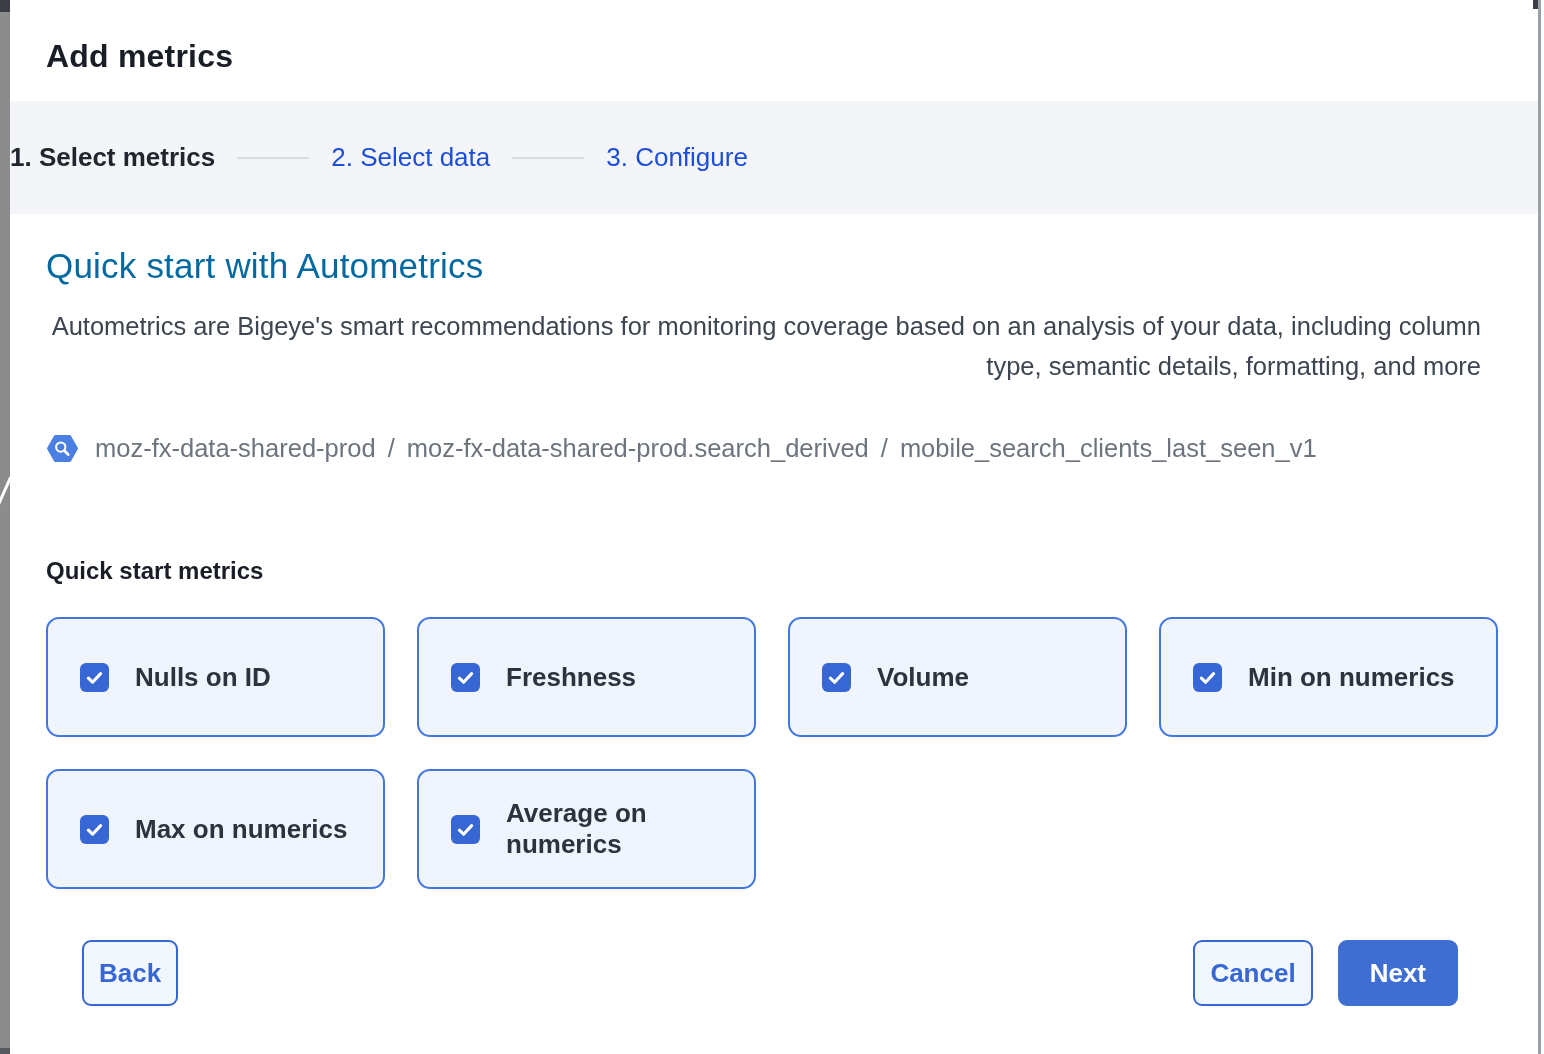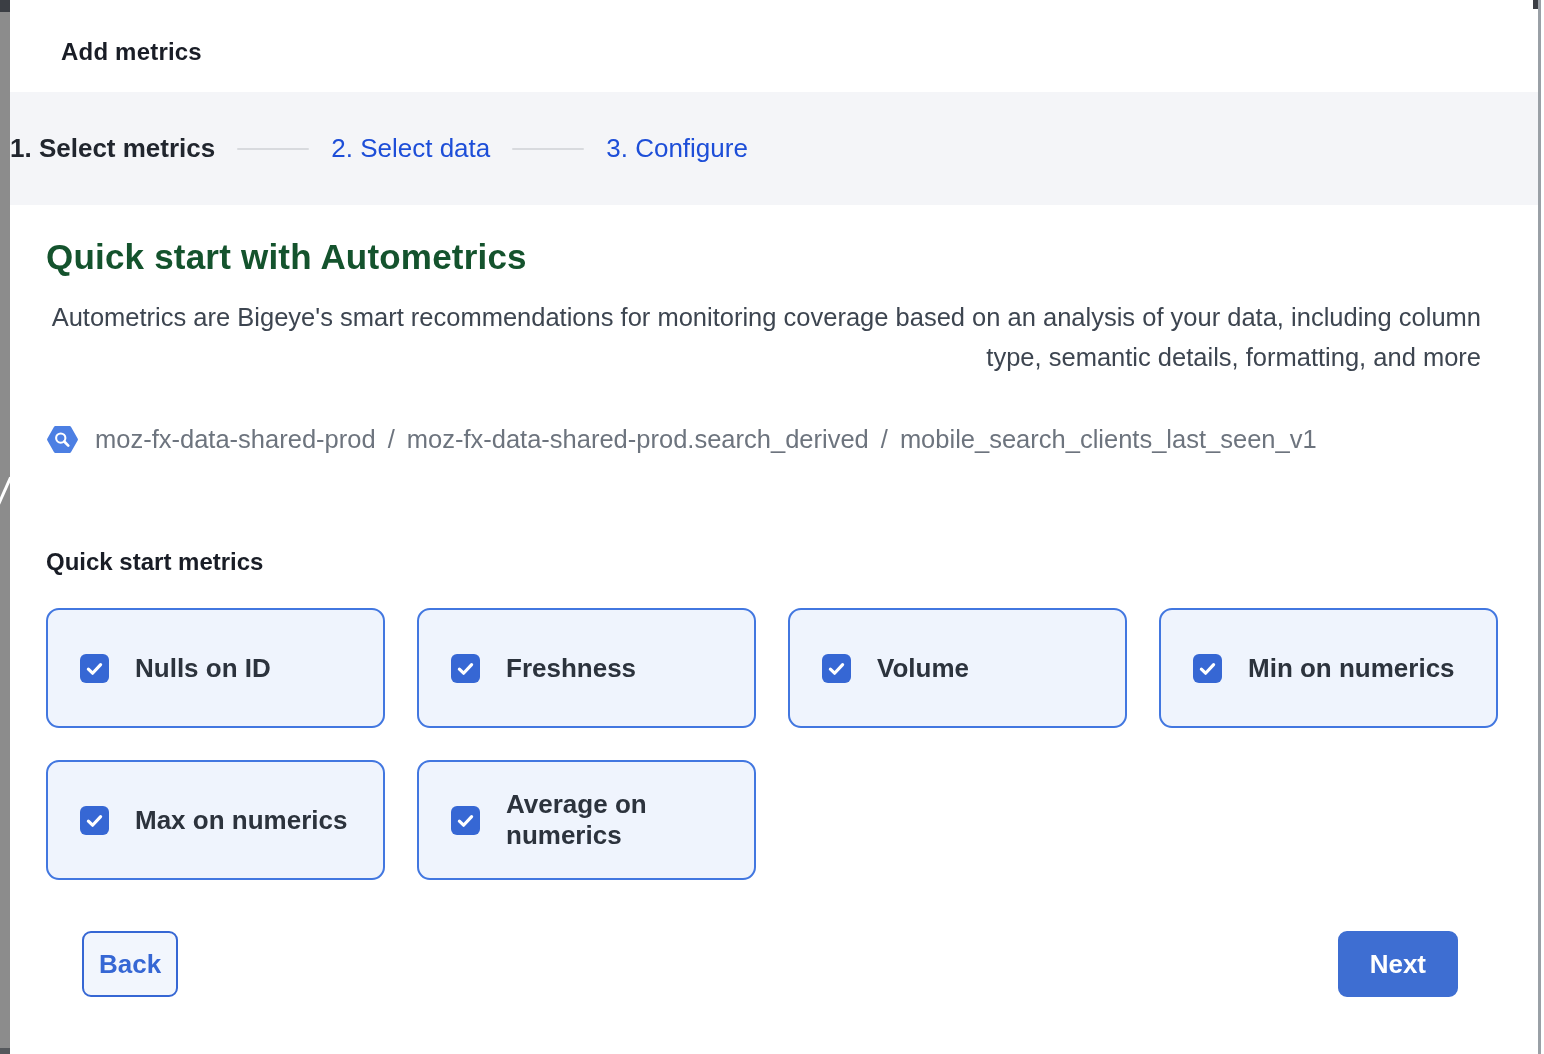--- a/index.html
+++ b/index.html
@@ -14,29 +14,29 @@
   
   .bg-left-strip { position: absolute; left: 0; top: 0; width: 10px; height: 1054px; background: #8c8c8c; z-index: 0; }
   .bg-left-strip .dark-top { position: absolute; top: 0; left: 0; width: 10px; height: 12px; background: #3b3e44; }
   .bg-left-strip .slash-mark { position: absolute; top: 476px; left: 3px; width: 3px; height: 30px; background: #ffffff; transform: rotate(24deg); }
   .bg-left-strip .dark-bottom { position: absolute; bottom: 0; left: 0; width: 10px; height: 6px; background: #55585c; }
 
   .modal { position: absolute; left: 10px; top: 0; width: 1531px; height: 1054px; background: #ffffff; border-right: 3px solid #9aa0a6; z-index: 1; }
   .corner-dark-right { position: absolute; right: 0; top: 0; width: 5px; height: 9px; background: #3b3e44; z-index: 2; }
 
   .modal-header { padding: 38px 36px 26px 36px; }
-  .modal-title { font-size: 24px; font-weight: bold; color: #191d26; letter-spacing: 0.2px; margin-left: 15px; }
+  .modal-title { font-size: 32px; font-weight: bold; color: #191d26; letter-spacing: 0.2px; }
 
   .stepper { height: 113px; background: #f4f5f8; display: flex; align-items: center; justify-content: flex-start; gap: 22px; }
   .step { font-size: 26px; color: #1d4ed8; }
   .step.active { font-weight: bold; color: #21262e; }
   .step-connector { width: 72px; height: 2px; background: #d8dade; border-radius: 1px; }
 
   .content { padding: 0 40px 0 36px; }
-  .quickstart-heading { margin-top: 32px; font-size: 35px; font-weight: bold; color: #14532d; letter-spacing: 0.2px; }
+  .quickstart-heading { margin-top: 32px; font-size: 35px; font-weight: normal; color: #0369a1; letter-spacing: 0.2px; }
   .quickstart-desc { margin-top: 20px; font-size: 25.5px; line-height: 40px; color: #3d4550; max-width: 1435px; text-align: right; }
 
   .breadcrumb { margin-top: 46px; display: flex; align-items: center; font-size: 25.5px; color: #6d747e; }
   .bq-icon { width: 33px; height: 33px; margin-right: 16px; flex: 0 0 auto; }
   .crumb { white-space: nowrap; }
   .crumb-sep { margin: 0 12px; }
 
   .metrics-heading { margin-top: 92px; font-size: 24px; font-weight: bold; color: #191d26; }
 
   .metrics-grid { margin-top: 32px; display: grid; grid-template-columns: repeat(4, 1fr); column-gap: 32px; row-gap: 32px; }
@@ -149,16 +149,17 @@
           </svg>
         </span>
         <span class="metric-label">Average on numerics</span>
       </div>
 
     </div>
 
     <div class="modal-footer">
       <button class="btn btn-outline">Back</button>
       <div class="footer-spacer"></div>
+      <button class="btn btn-outline">Cancel</button>
       <button class="btn btn-primary">Next</button>
     </div>
   </div>
 </div>
 
 </body></html>

